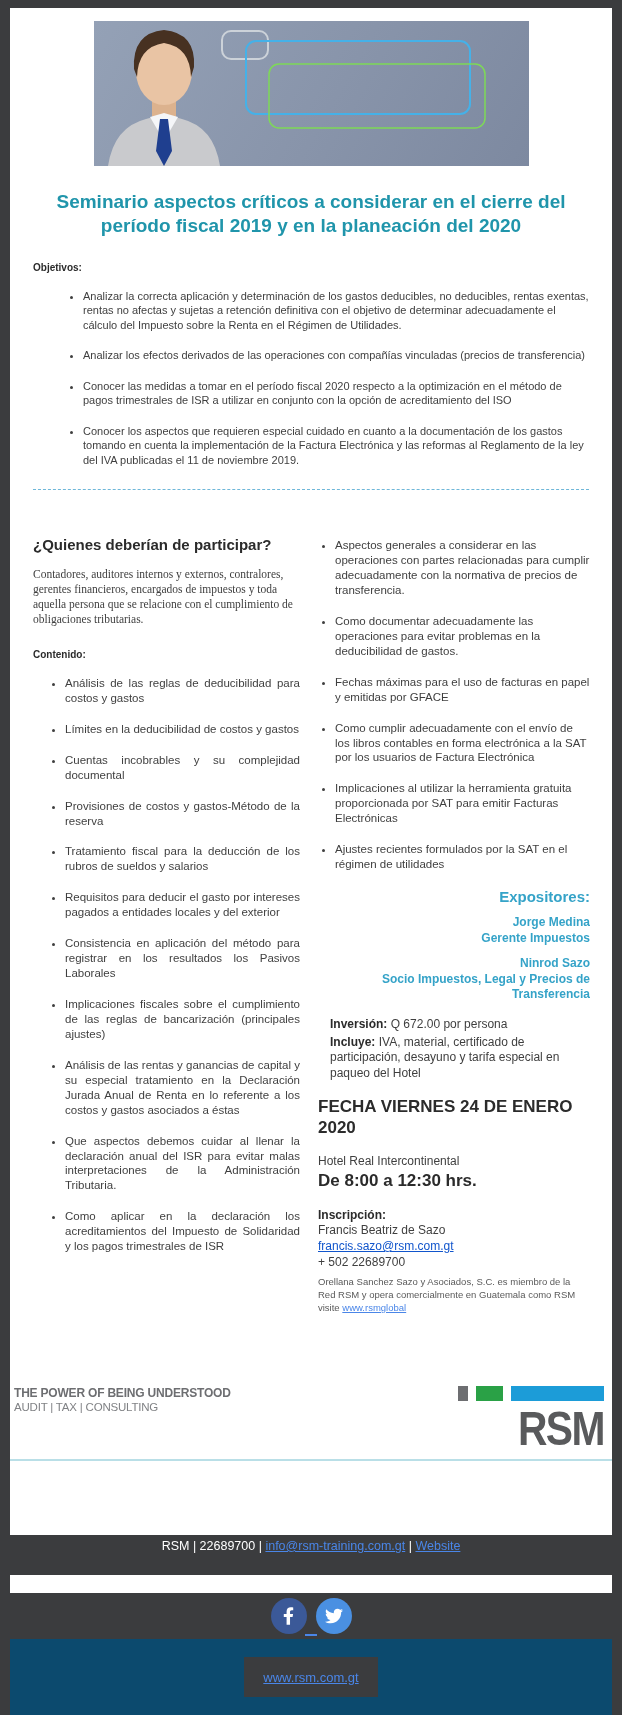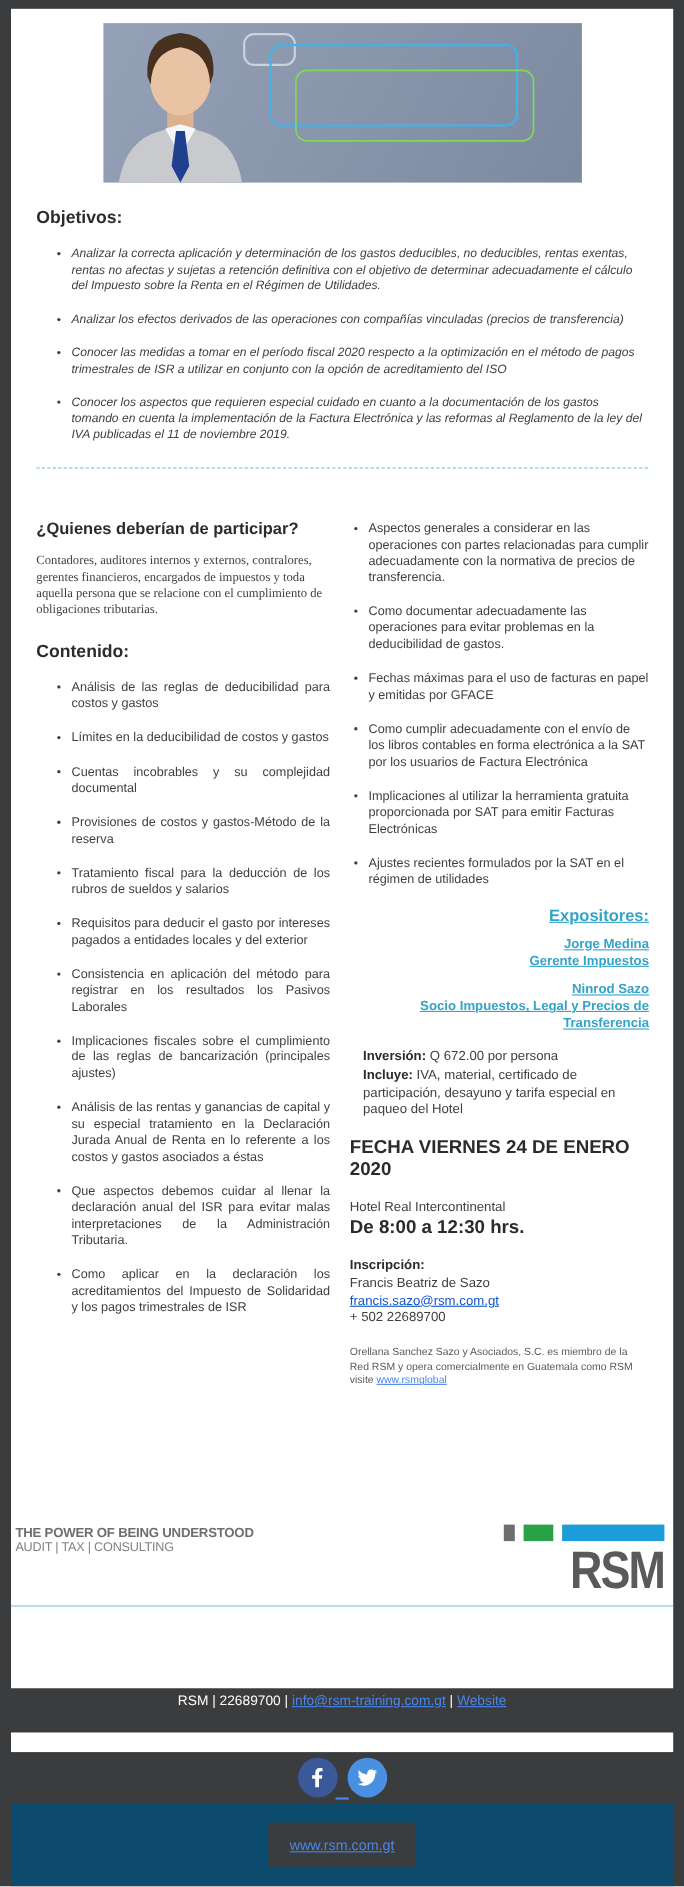--- a/index.html
+++ b/index.html
@@ -7,47 +7,47 @@
     --footer-link-blue:#4a86e8; --facebook-blue:#3b5998; --twitter-blue:#4a90e2;
     --logo-gray:#6d6e71; --logo-green:#2aa146; --logo-blue:#1c9cd8; --frame-dark:#3b3c3e;
   }
   html,body{margin:0;padding:0;}
   body{font-family:"Liberation Sans", sans-serif;}
   .page{width:622px;height:1715px;background:var(--frame-dark);display:flex;flex-direction:column;overflow:hidden;}
   .white-main{margin:8px 10px 0;background:#fff;height:1532px;box-sizing:border-box;display:flex;flex-direction:column;overflow:hidden;}
   .hero{width:435px;height:145px;margin:13px auto 0;position:relative;background:linear-gradient(120deg,#94a1b6 0%,#8894aa 55%,#7d89a0 100%);flex:none;}
   .hero svg{display:block;}
   .title{margin:24px 28px 0;text-align:center;color:var(--accent-teal);font-size:19px;font-weight:bold;line-height:1.25;}
-  .h-black{font-size:16px;font-weight:bold;color:#2b2b2b;}
+  .h-black{font-size:10px;font-weight:bold;color:#2b2b2b;}
   .objetivos-h{margin:24px 23px 0;}
-  .objetivos-ul{margin:16px 23px 0 0;padding-left:55px;font-style:italic;}
+  .objetivos-ul{margin:16px 23px 0 0;padding-left:73px;}
   .objetivos-ul li{font-size:11px;color:#3f3f3f;line-height:1.32;margin-bottom:16px;}
   .divider{margin:6px 23px 0;border-top:1px dashed #6fb7d9;height:0;}
   .cols{display:flex;margin:46px 23px 0;flex:none;}
   .col-left{width:267px;flex:none;}
   .col-gap{width:18px;flex:none;}
   .col-right{width:272px;flex:none;}
   .col-left p{font-size:11.5px;color:#3f3f3f;line-height:1.3;margin:14px 0 0;font-family:Liberation Serif, serif;}
   .contenido-h{margin-top:22px;}
   .contenido-ul{margin:16px 0 0;padding-left:32px;}
   .contenido-ul li{font-size:11.5px;color:#3f3f3f;line-height:1.3;margin-bottom:16px;text-align:justify;}
   .right-ul{margin:2px 0 0;padding-left:17px;}
   .right-ul li{font-size:11.5px;color:#3f3f3f;line-height:1.3;margin-bottom:16px;}
-  .expositores{text-align:right;color:var(--expositor-teal);font-weight:bold;margin-top:14px;text-decoration:underline;}
+  .expositores{text-align:right;color:var(--expositor-teal);font-weight:bold;margin-top:14px;}
   .expositores .exp-h{font-size:15px;}
   .speaker{margin-top:10px;font-size:12px;line-height:1.3;}
   .detalles{margin-top:14px;font-size:12px;color:#3f3f3f;line-height:1.3;}
   .detalles .lbl{font-weight:bold;color:#2b2b2b;}
   .row{margin-top:2px;padding-left:12px;}
   .fecha{font-size:17px;font-weight:bold;color:#2b2b2b;line-height:1.2;margin-top:16px;}
   .venue{margin-top:16px;}
   .time{font-weight:bold;font-size:17px;color:#2b2b2b;}
   .inscripcion{margin-top:16px;}
   .email-link{color:var(--link-blue);text-decoration:underline;}
-  .disclaimer{margin-top:18px;font-size:9.5px;color:#5a5a5a;line-height:1.35;}
+  .disclaimer{margin-top:6px;font-size:9.5px;color:#5a5a5a;line-height:1.35;}
   .disclaimer a{color:var(--footer-link-blue);text-decoration:underline;}
   .brand{margin-top:auto;display:flex;justify-content:space-between;align-items:flex-start;padding:0 8px 0 4px;flex:none;}
   .tagline{font-size:12px;font-weight:bold;color:#6d6e71;letter-spacing:-0.2px;}
   .services{font-size:11.5px;color:#808285;margin-top:1px;letter-spacing:-0.2px;}
   .brand-right{text-align:right;}
   .logo-blocks{display:flex;justify-content:flex-end;gap:8px;}
   .blk{height:15px;display:block;}
   .blk-gray{width:10px;background:var(--logo-gray);}
   .blk-green{width:27px;background:var(--logo-green);}
   .blk-blue{width:93px;background:var(--logo-blue);}
@@ -81,20 +81,21 @@
           <rect x="58" y="72" width="24" height="26" fill="#dcb28e"></rect>
           <ellipse cx="70" cy="50" rx="28" ry="34" fill="#e9c4a4"></ellipse>
           <path d="M40 48 Q38 12 70 9 Q102 12 100 46 L97 56 Q96 26 70 22 Q44 26 43 56 Z" fill="#473121"></path>
           <path d="M14 145 Q20 106 52 98 L70 93 L88 98 Q120 106 126 145 Z" fill="#c9cacd"></path>
           <path d="M56 96 L70 92 L84 96 L70 120 Z" fill="#f5f6f8"></path>
           <path d="M66 98 L74 98 L78 130 L70 145 L62 130 Z" fill="#1f3f8f"></path>
         </g>
       </svg>
     </div>
 
+    <div class="title">Seminario aspectos críticos a considerar en el cierre del período fiscal 2019 y en la planeación del 2020</div>
 
     <div class="h-black objetivos-h">Objetivos:</div>
     <ul class="objetivos-ul">
         <li>Analizar la correcta aplicación y determinación de los gastos deducibles, no deducibles, rentas exentas, rentas no afectas y sujetas a retención definitiva con el objetivo de determinar adecuadamente el cálculo del Impuesto sobre la Renta en el Régimen de Utilidades.</li>
         <li>Analizar los efectos derivados de las operaciones con compañías vinculadas (precios de transferencia)</li>
         <li>Conocer las medidas a tomar en el período fiscal 2020 respecto a la optimización en el método de pagos trimestrales de ISR a utilizar en conjunto con la opción de acreditamiento del ISO</li>
         <li>Conocer los aspectos que requieren especial cuidado en cuanto a la documentación de los gastos tomando en cuenta la implementación de la Factura Electrónica y las reformas al Reglamento de la ley del IVA publicadas el 11 de noviembre 2019.</li>
       </ul>
 
     <div class="divider"></div>

